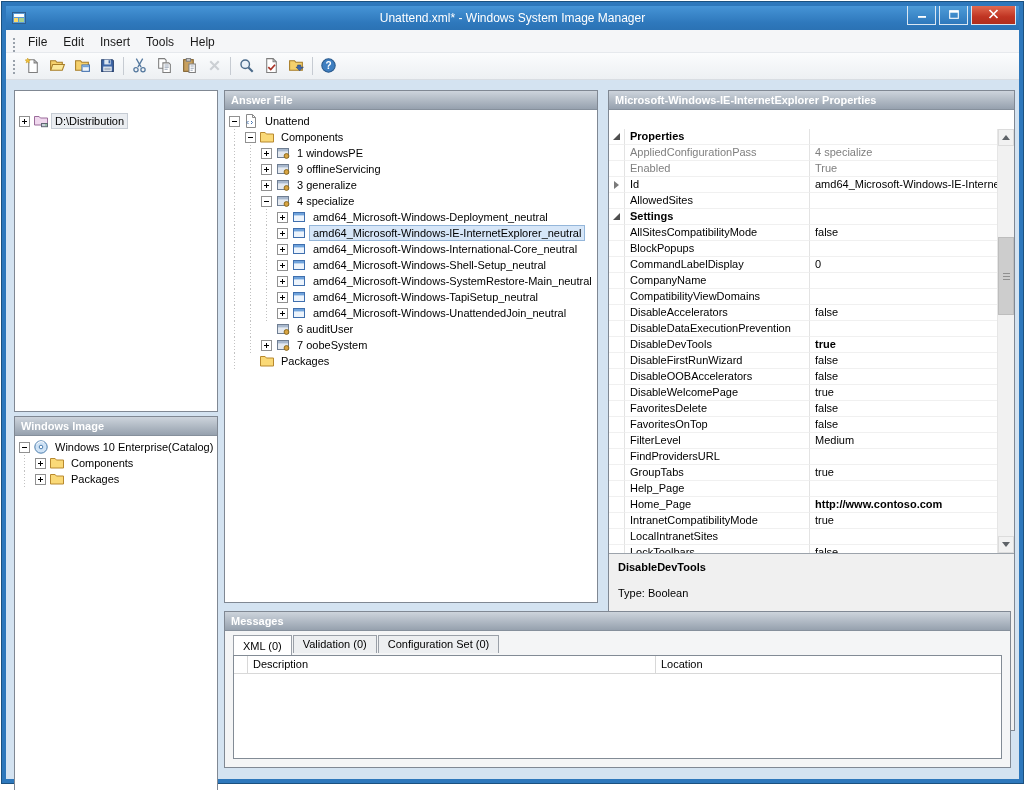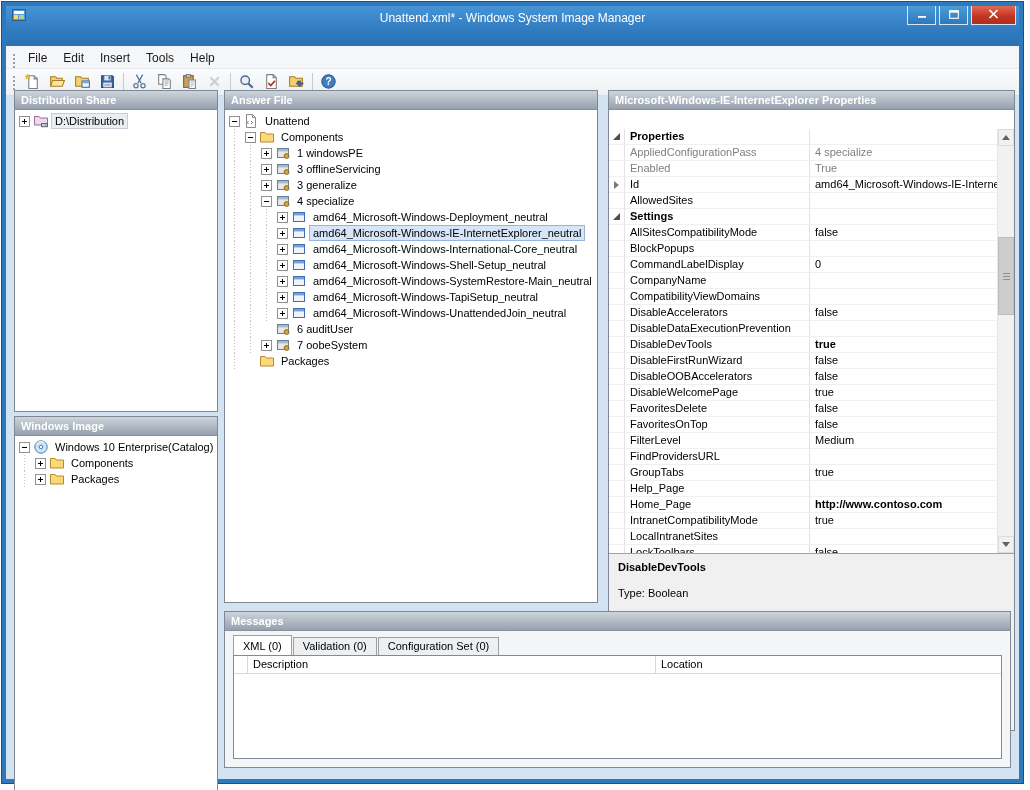--- a/index.html
+++ b/index.html
@@ -1,19 +1,19 @@
 <!DOCTYPE html>
 <html><head>
 <meta charset="utf-8">
 <style>
 *{margin:0;padding:0;box-sizing:border-box}
 html,body{width:1030px;height:790px;overflow:hidden}
 body{font-family:"Liberation Sans",sans-serif;font-size:11px;background:#fff;position:relative;color:#000}
 .window{position:absolute;left:2px;top:2px;width:1021px;height:781px;border:4px solid #2E78BC;box-shadow:0 0 0 1px #1B5180;background:#D4E3F1}
-.titlebar{height:40px;background:linear-gradient(180deg,#4694D6,#2E78BC 70%,#2B72B4);display:flex;position:relative;padding:0 3px}
+.titlebar{height:24px;background:linear-gradient(180deg,#4694D6,#2E78BC 70%,#2B72B4);display:flex;align-items:center;position:relative;padding:0 3px}
 .title-text{position:absolute;left:0;right:0;text-align:center;color:#fff;font-size:12px;line-height:24px}
 .app-icon{width:18px;height:18px;margin-left:2px;z-index:2;display:flex;align-items:center}
 .win-controls{margin-left:auto;display:flex;z-index:2;align-self:flex-start}
 .winbtn{height:19px;border:1px solid #D9E6F2;border-top:none;display:flex;align-items:center;justify-content:center;margin-left:3px}
 .winbtn.minimize-button,.winbtn.maximize-button{width:29px;background:linear-gradient(#4E9CD8,#2E78BC)}
 .winbtn.close-button{width:45px;background:linear-gradient(#E16A50,#C03422 60%,#B02E1D)}
 .menubar{height:23px;background:#F5F6F8;border-bottom:1px solid #E6E9ED;display:flex;align-items:flex-end;padding-left:2px}
 .menu-item{padding:3px 8px;font-size:12px;color:#1A1A1A}
 .grip{width:6px;height:16px;margin:0 3px;background-image:radial-gradient(#99A1AB 1px,transparent 1.3px);background-size:4px 4px;background-position:1px 1px}
 .toolbar{height:27px;background:linear-gradient(#FBFCFD,#EDF0F3);border-bottom:1px solid #D9DDE2;display:flex;align-items:center;padding-left:2px}
@@ -53,21 +53,21 @@
 .sb-btn{position:absolute;left:0;width:100%;height:17px;background:#F1F1F1;border:1px solid #DCDCDC;display:flex;align-items:center;justify-content:center}
 .sb-up{top:0}.sb-down{bottom:0}
 .arr-up{width:0;height:0;border-left:4px solid transparent;border-right:4px solid transparent;border-bottom:5px solid #5E6368}
 .arr-down{width:0;height:0;border-left:4px solid transparent;border-right:4px solid transparent;border-top:5px solid #5E6368}
 .sb-thumb{position:absolute;left:0;width:100%;top:108px;height:78px;background:#CDCDCD;border:1px solid #BDBDBD;display:flex;flex-direction:column;align-items:center;justify-content:center;gap:2px}
 .sb-thumb i{display:block;width:7px;height:1px;background:#8F8F8F}
 .pg-desc{position:absolute;left:0;right:0;top:443px;bottom:0;background:#F0F0F0;border-top:1px solid #9CA3AB;padding:7px 9px}
 .d-name{font-weight:bold}
 .d-type{margin-top:14px}
 .msg-body{position:absolute;left:0;right:0;top:19px;bottom:0;background:#F4F5F6}
-.tabs{position:absolute;left:8px;top:4px;height:20px;display:flex;align-items:flex-end}
+.tabs{position:absolute;left:8px;top:4px;height:20px;display:flex;}
 .tab{height:18px;border:1px solid #9AA0A8;border-bottom:none;background:#EDEFF1;padding:2px 9px 0;margin-right:1px;position:relative;z-index:1;white-space:nowrap}
 .tab.active{height:20px;background:#fff;z-index:3;padding-top:4px}
 .msg-list{position:absolute;left:8px;right:8px;top:24px;bottom:8px;background:#fff;border:1px solid #828B95;z-index:2}
 .msg-header{display:flex;height:18px;border-bottom:1px solid #D8D8D8}
 .mh-blank{width:14px;border-right:1px solid #D8D8D8}
 .mh-desc{width:408px;border-right:1px solid #D8D8D8;padding:2px 5px}
 .mh-loc{flex:1;padding:2px 5px}
 </style>
 </head>
 <body>
@@ -193,21 +193,20 @@
       <div class="tb-btn">
         <span class="tb-ico"><svg width="17" height="17" viewBox="0 0 16 16">
             <circle cx="8" cy="8" r="6.3" fill="#3F7FC1" stroke="#2A5A8C"></circle>
             <text x="8" y="11.2" text-anchor="middle" font-family="Liberation Sans, sans-serif" font-size="9.5" font-weight="bold" fill="#fff">?</text>
           </svg></span>
       </div>
     </div>
   <div class="client">
 
     <div class="panel" id="panel-ds">
-      <div class="panel-header">Distribution Share</div>
       <div class="panel-body tree" id="ds-tree">
           <div class="tree-row">
             <span class="expander plus"></span>
             <span class="tree-icon">
               <svg width="16" height="16" viewBox="0 0 16 16">
                 <path d="M1.5 3.5h4.6l1.3 1.5h7.1v7H1.5z" fill="#F0D8EE" stroke="#9A6B9A"></path>
                 <rect x="8.5" y="10.5" width="6" height="3.2" fill="#C9CED9" stroke="#5F6672"></rect>
                 <circle cx="13" cy="12" r=".7" fill="#4CAF50"></circle>
               </svg>
             </span>
@@ -294,21 +293,21 @@
             <span class="tree-guide"></span>
             <span class="tree-guide"></span>
             <span class="expander plus"></span>
             <span class="tree-icon">
               <svg width="16" height="16" viewBox="0 0 16 16">
                 <rect x="2.5" y="3.5" width="11" height="9" fill="#E4E9F0" stroke="#6F7E92"></rect>
                 <rect x="3" y="4" width="10" height="2.4" fill="#A8B8CD"></rect>
                 <circle cx="11.5" cy="11" r="2.4" fill="#D9A441" stroke="#8A6A1E"></circle>
               </svg>
             </span>
-            <span class="tree-label">3 offlineServicing</span>
+            <span class="tree-label">9 offlineServicing</span>
           </div>
           <div class="tree-row">
             <span class="tree-guide"></span>
             <span class="tree-guide"></span>
             <span class="expander plus"></span>
             <span class="tree-icon">
               <svg width="16" height="16" viewBox="0 0 16 16">
                 <rect x="2.5" y="3.5" width="11" height="9" fill="#E4E9F0" stroke="#6F7E92"></rect>
                 <rect x="3" y="4" width="10" height="2.4" fill="#A8B8CD"></rect>
                 <circle cx="11.5" cy="11" r="2.4" fill="#D9A441" stroke="#8A6A1E"></circle>

